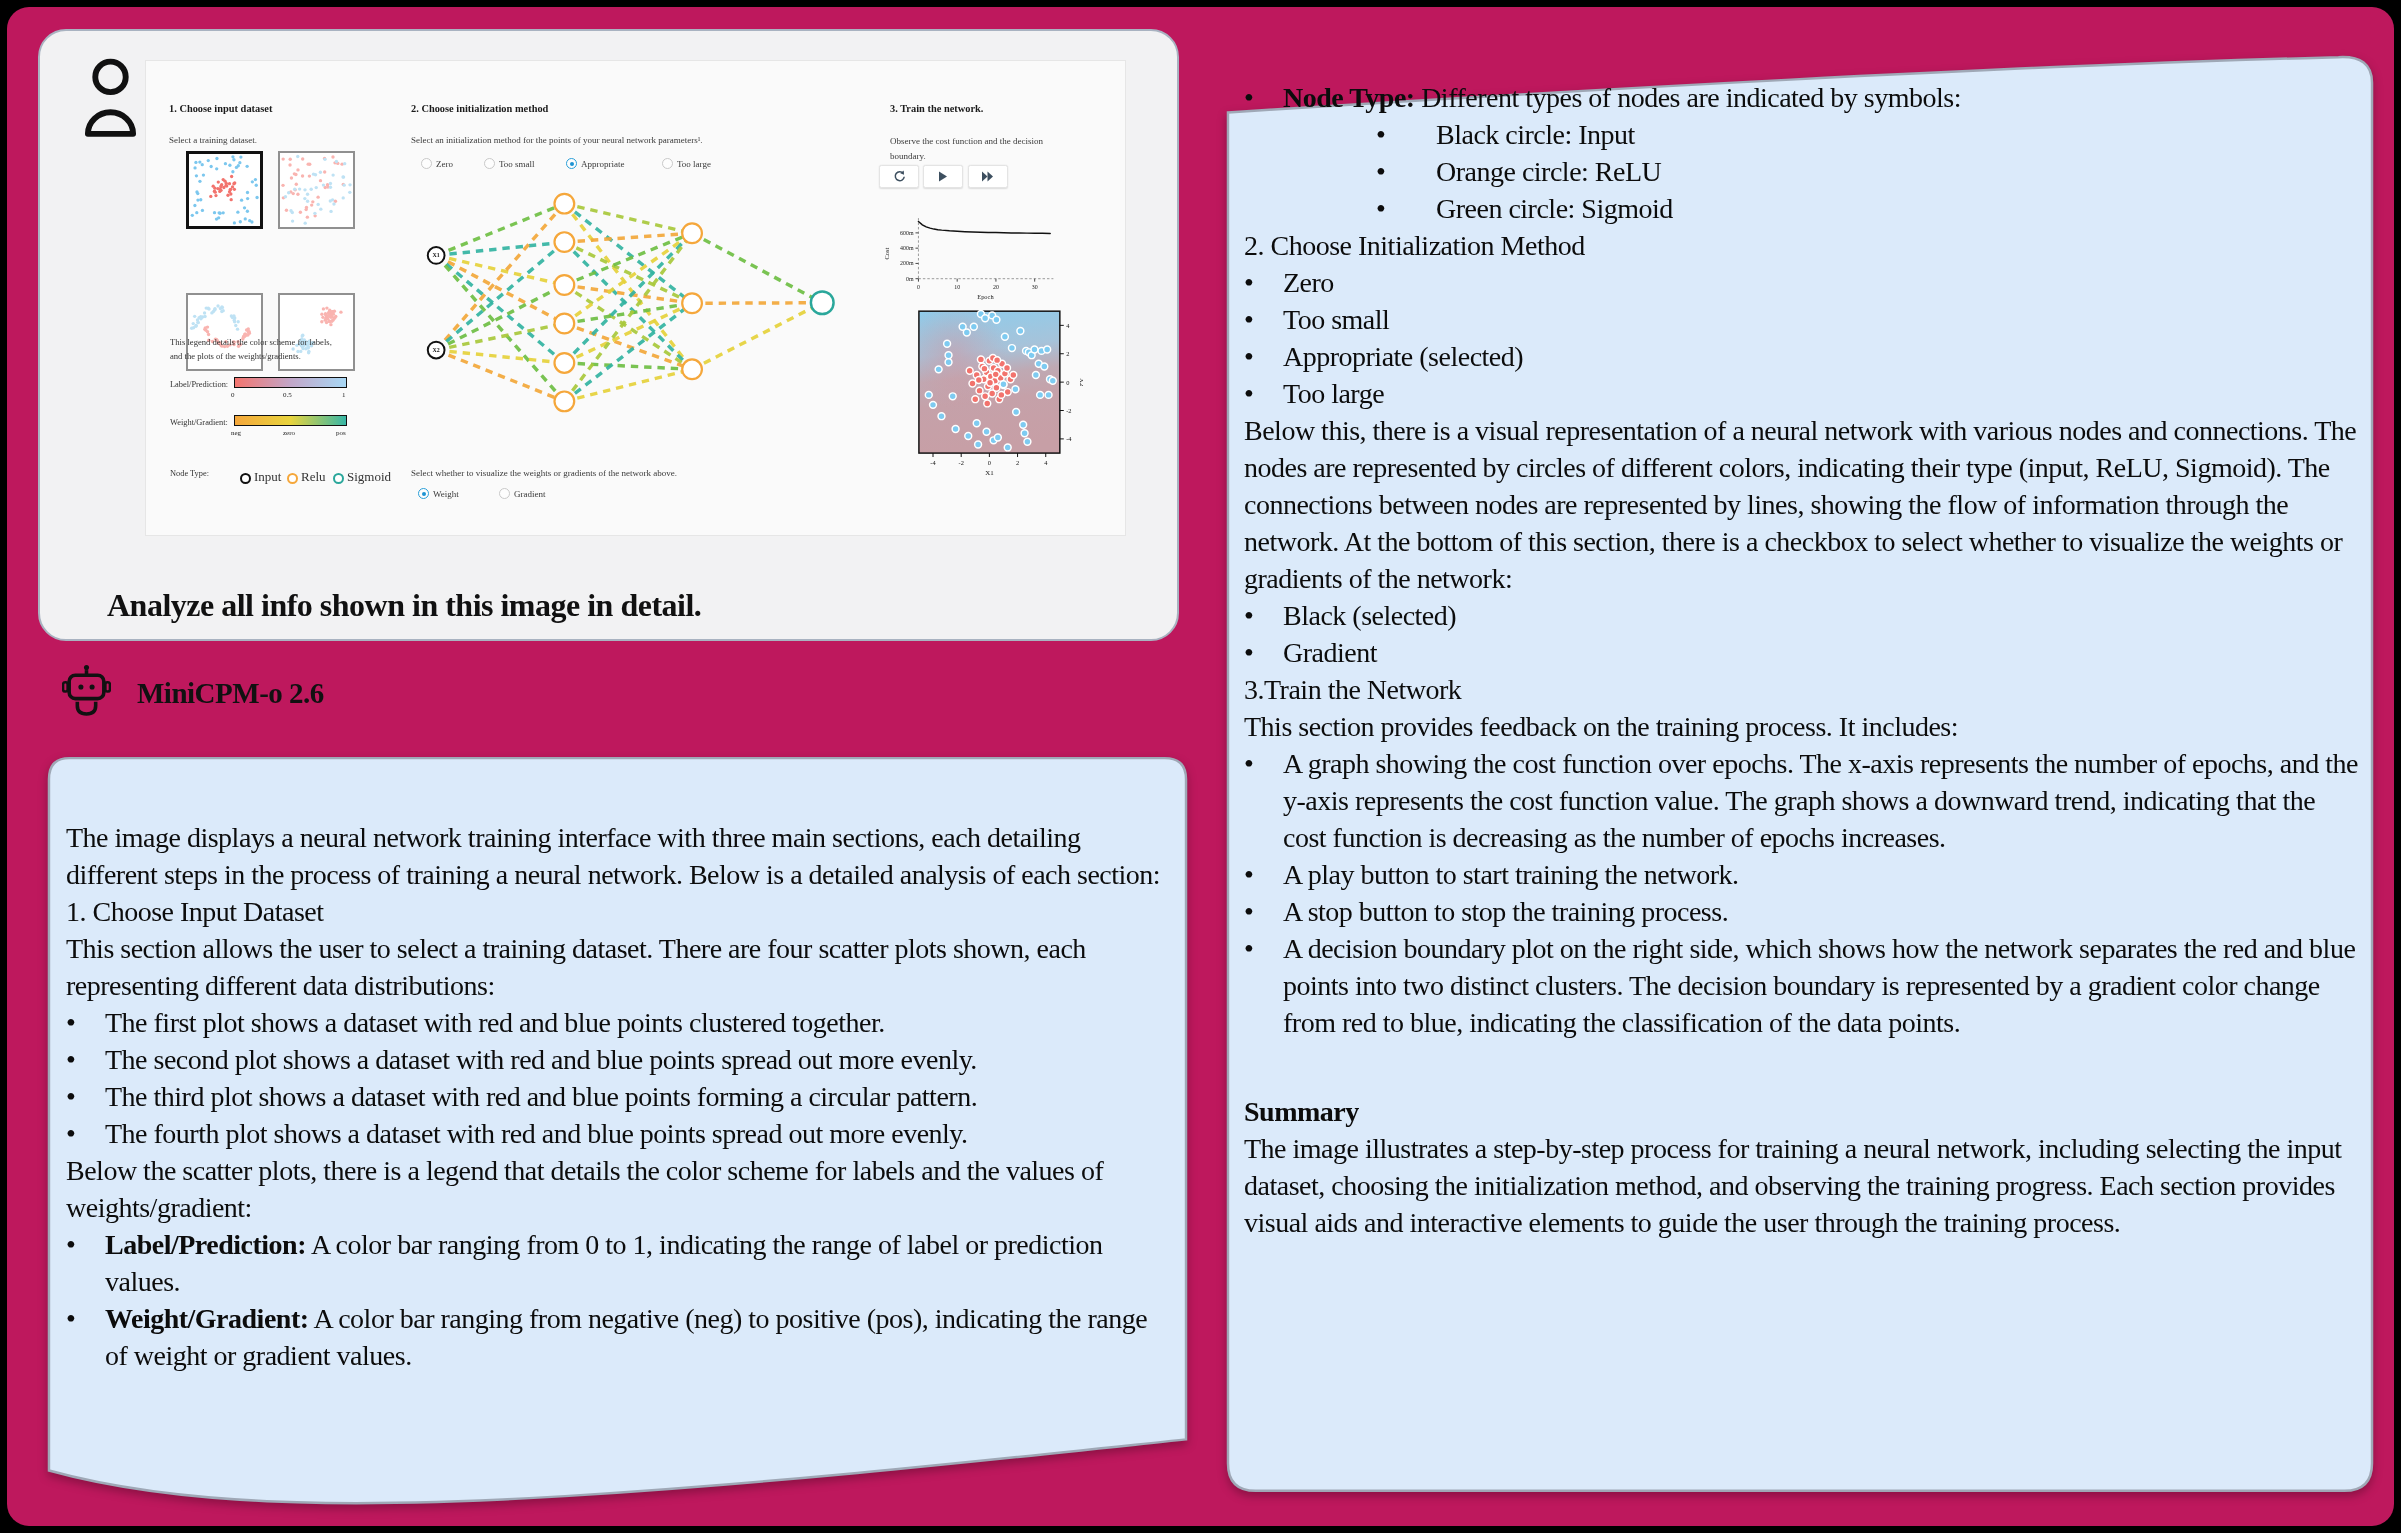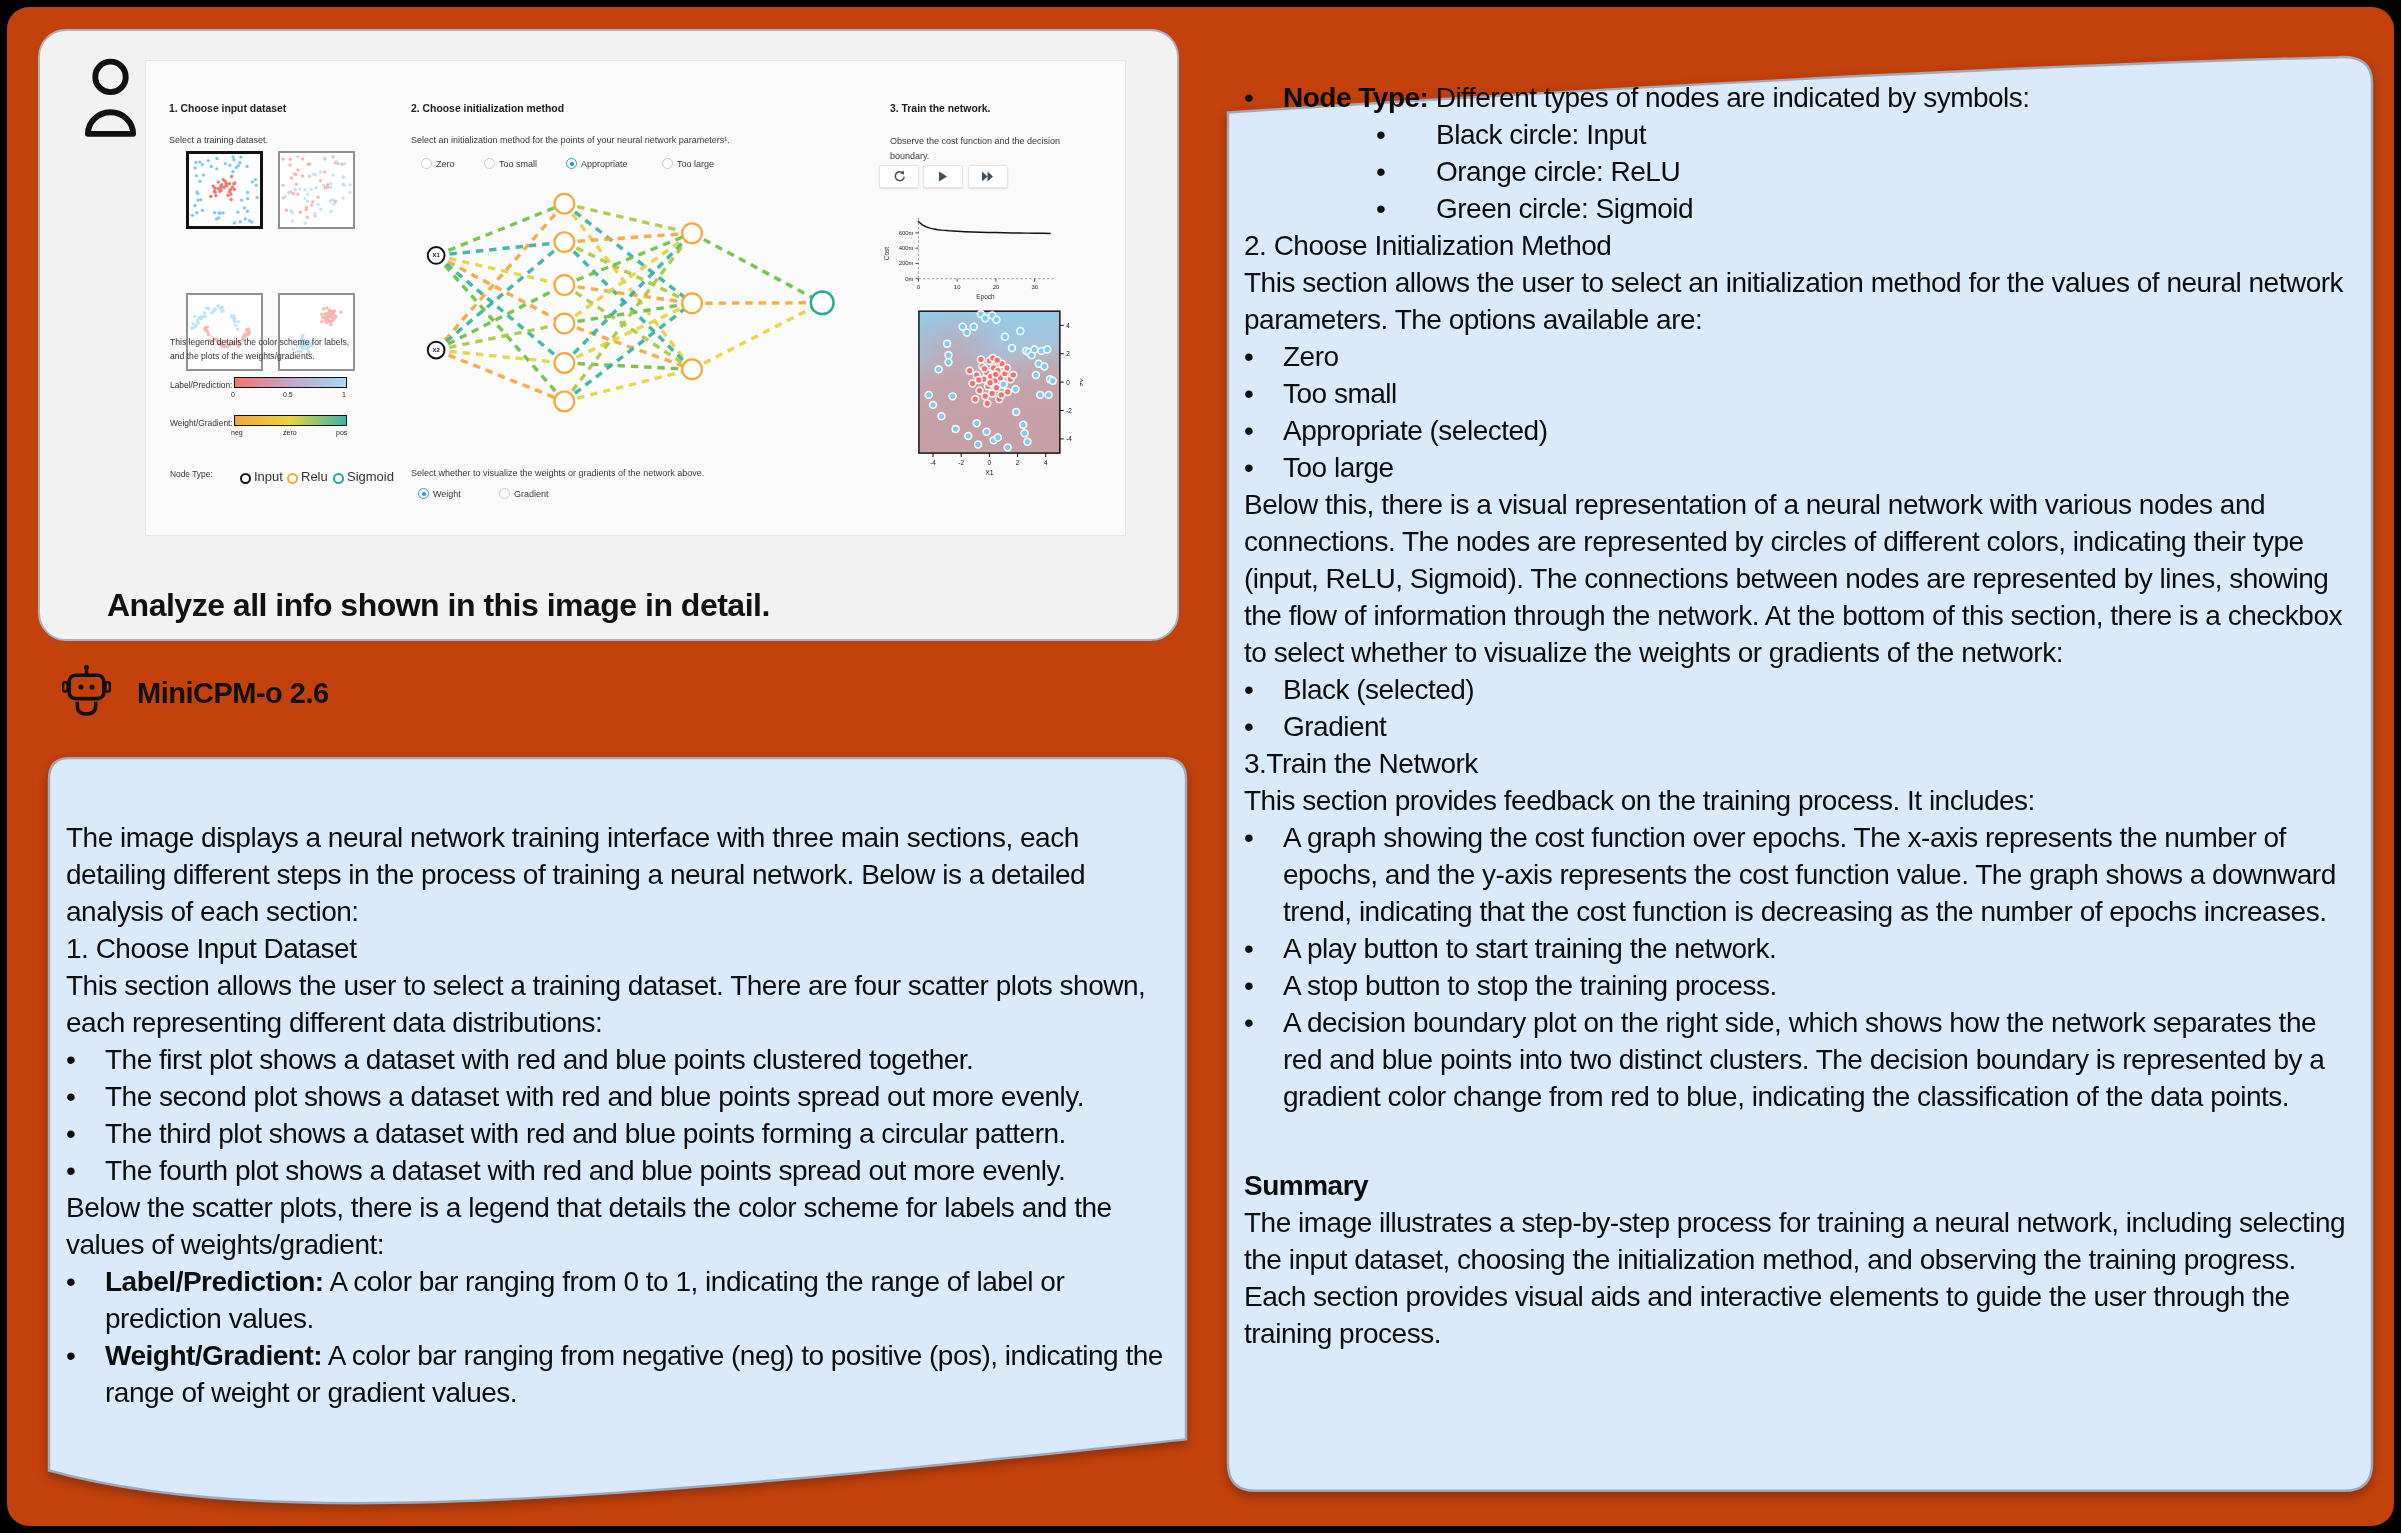--- a/index.html
+++ b/index.html
@@ -1,17 +1,17 @@
 <!DOCTYPE html>
 <html style="font-size:8px"><head>
 <meta charset="utf-8">
 <style>
   html,body{margin:0;padding:0;background:#000;}
   body{width:2401px;height:1533px;position:relative;font-family:"Liberation Sans",sans-serif;}
-  .page{position:absolute;inset:7px;background:#c2410c;border-radius:22px;overflow:hidden;}
+  .page{position:absolute;inset:7px;background:#be185d;border-radius:22px;overflow:hidden;font-family:Liberation Serif, serif;}
 
   
   .user-card{position:absolute;left:31px;top:22px;width:1141px;height:612px;background:#f2f2f3;
              border:2.5px solid #a9b3c1;border-radius:28px;box-sizing:border-box;}
   .user-icon{position:absolute;left:43px;top:25px;}
   .prompt{position:absolute;left:67px;top:556px;font-size:32px;font-weight:700;color:#111;letter-spacing:-0.5px;}
 
   
   .shot{position:absolute;left:106px;top:30px;width:979px;height:474px;background:#fafafa;
         box-shadow:0 0 0 1px #e6e6e6;overflow:hidden;}
@@ -737,23 +737,20 @@
         <span class="blt">•</span>
         <span class="tx">Orange circle: ReLU</span>
       </div>
       <div class="ln lv2">
         <span class="blt">•</span>
         <span class="tx">Green circle: Sigmoid</span>
       </div>
       <div class="ln">
         <span class="tx">2. Choose Initialization Method</span>
       </div>
-      <div class="ln">
-        <span class="tx">This section allows the user to select an initialization method for the values of neural network parameters. The options available are:</span>
-      </div>
       <div class="ln lv1">
         <span class="blt">•</span>
         <span class="tx">Zero</span>
       </div>
       <div class="ln lv1">
         <span class="blt">•</span>
         <span class="tx">Too small</span>
       </div>
       <div class="ln lv1">
         <span class="blt">•</span>

